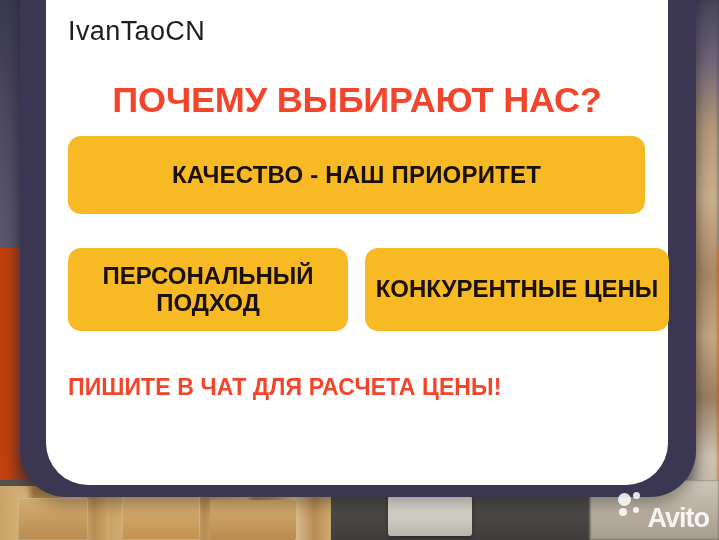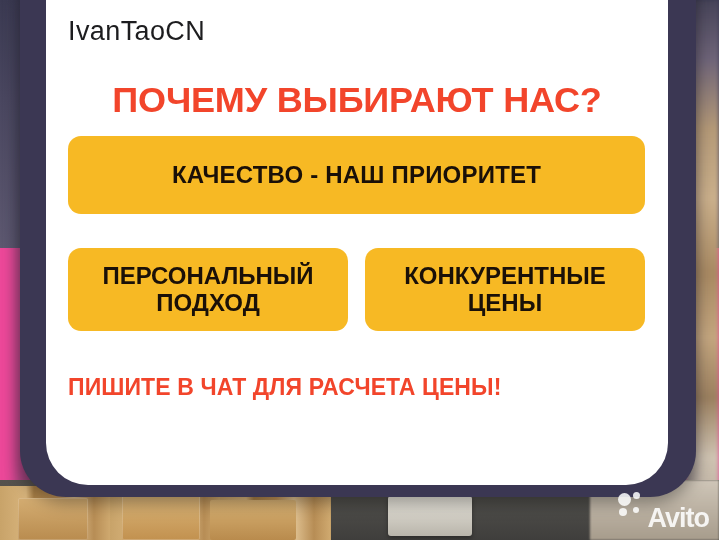--- a/index.html
+++ b/index.html
@@ -9,21 +9,21 @@
   }
   body {
     font-family: "Liberation Sans", sans-serif;
   }
 
   .screen {
     position: relative;
     width: 719px;
     height: 540px;
     overflow: hidden;
-    background: #ec4899;
+    background: #c2410c;
   }
 
   
   .bg-photo {
     position: absolute;
     inset: 0;
     overflow: hidden;
   }
   .bg-photo .sky {
     position: absolute;
@@ -197,21 +197,21 @@
     top: 248px;
     width: 280px;
     height: 83px;
     font-size: 24px;
     line-height: 1.12;
     padding: 0 8px;
   }
   .pill-right {
     left: 319px;
     top: 248px;
-    width: 280px;
+    width: 304px;
     height: 83px;
     font-size: 24px;
     line-height: 1.12;
     padding: 0 8px;
   }
 
   
   .cta {
     position: absolute;
     left: 22px;

